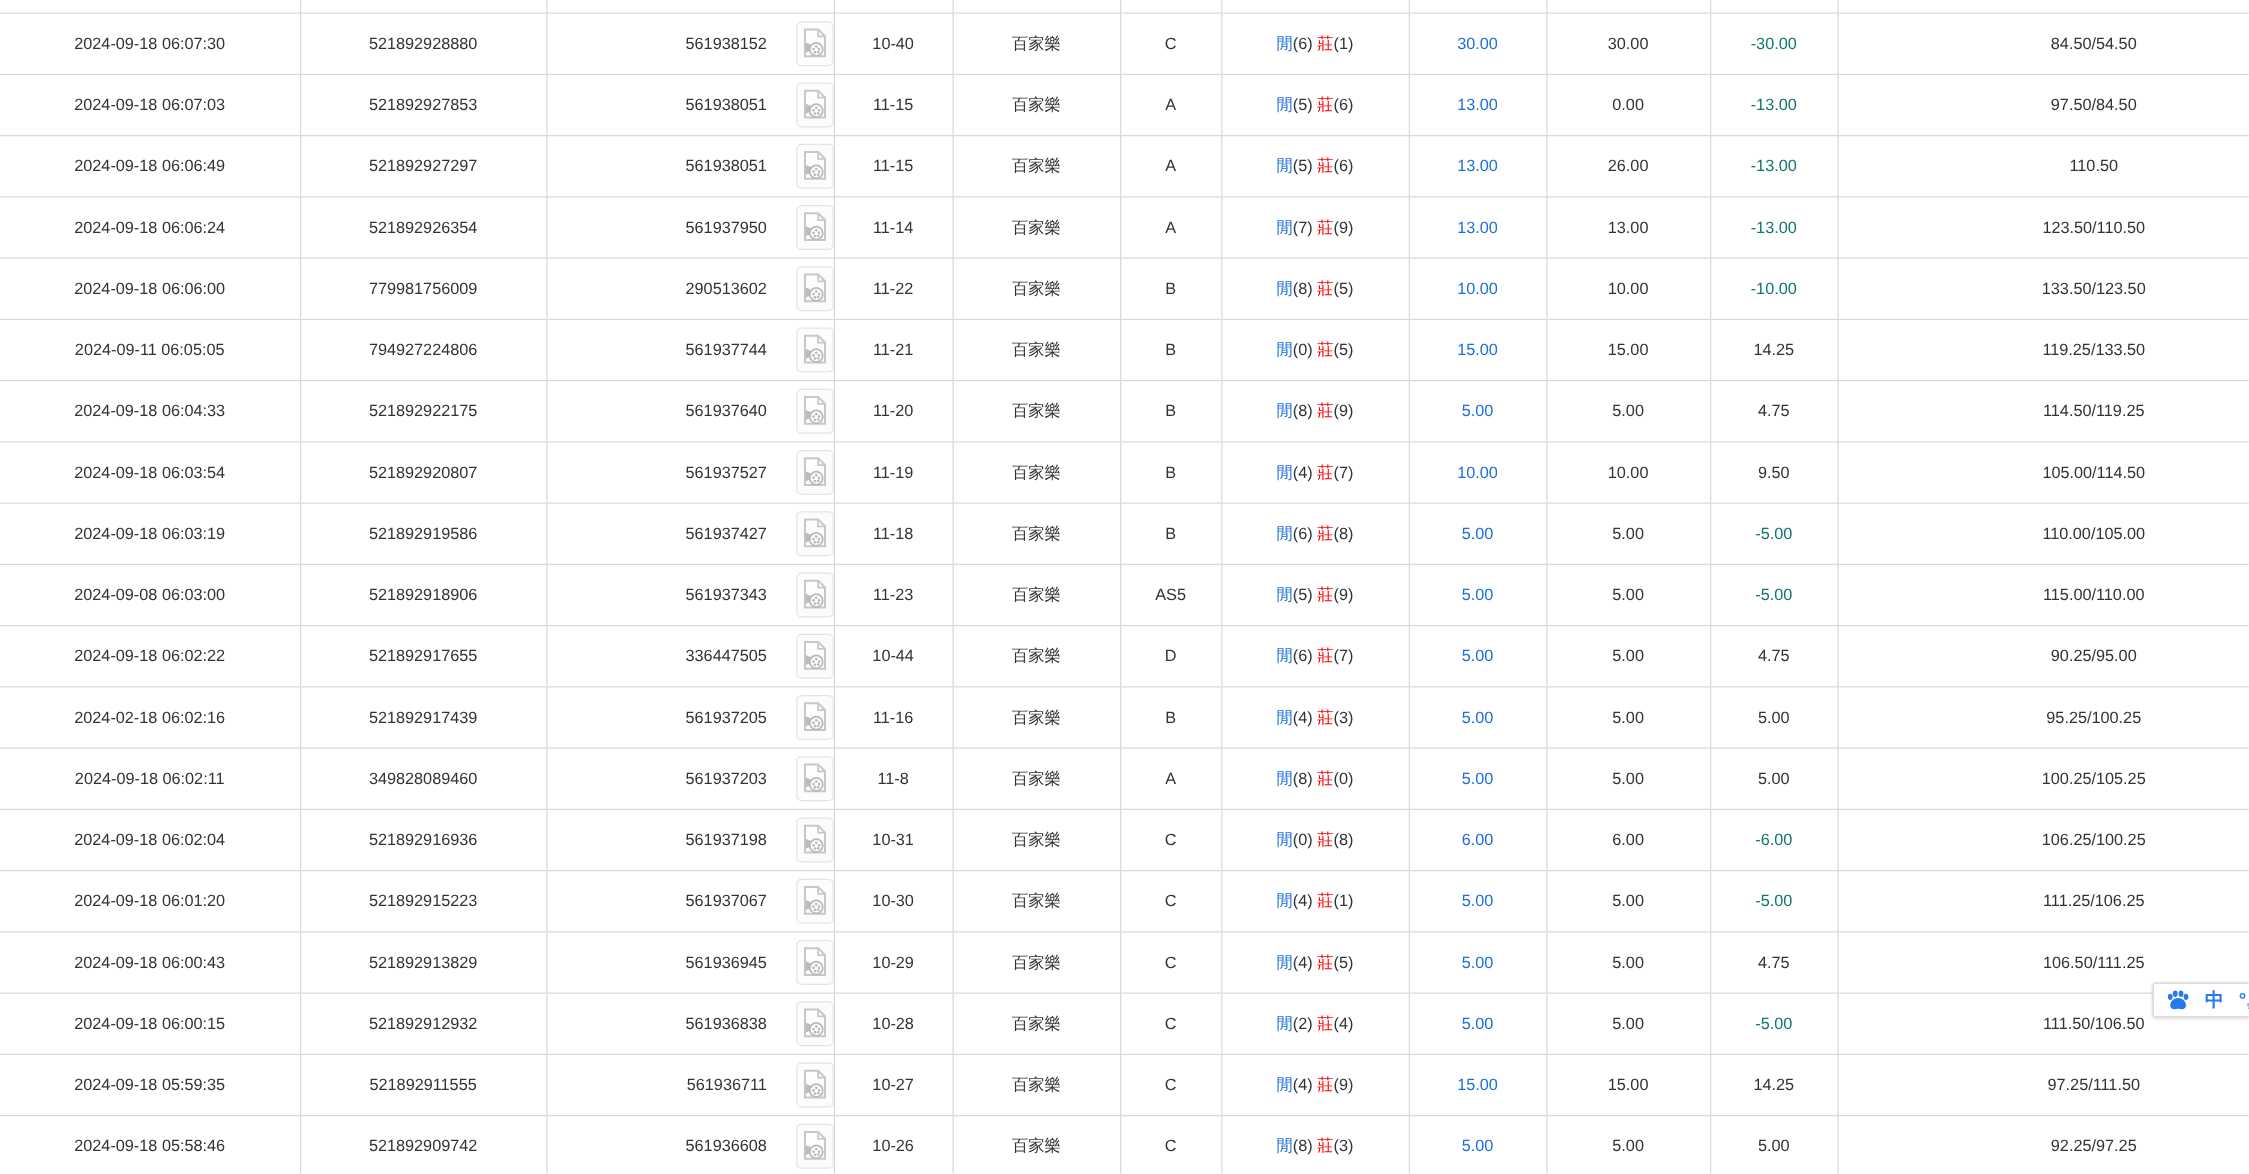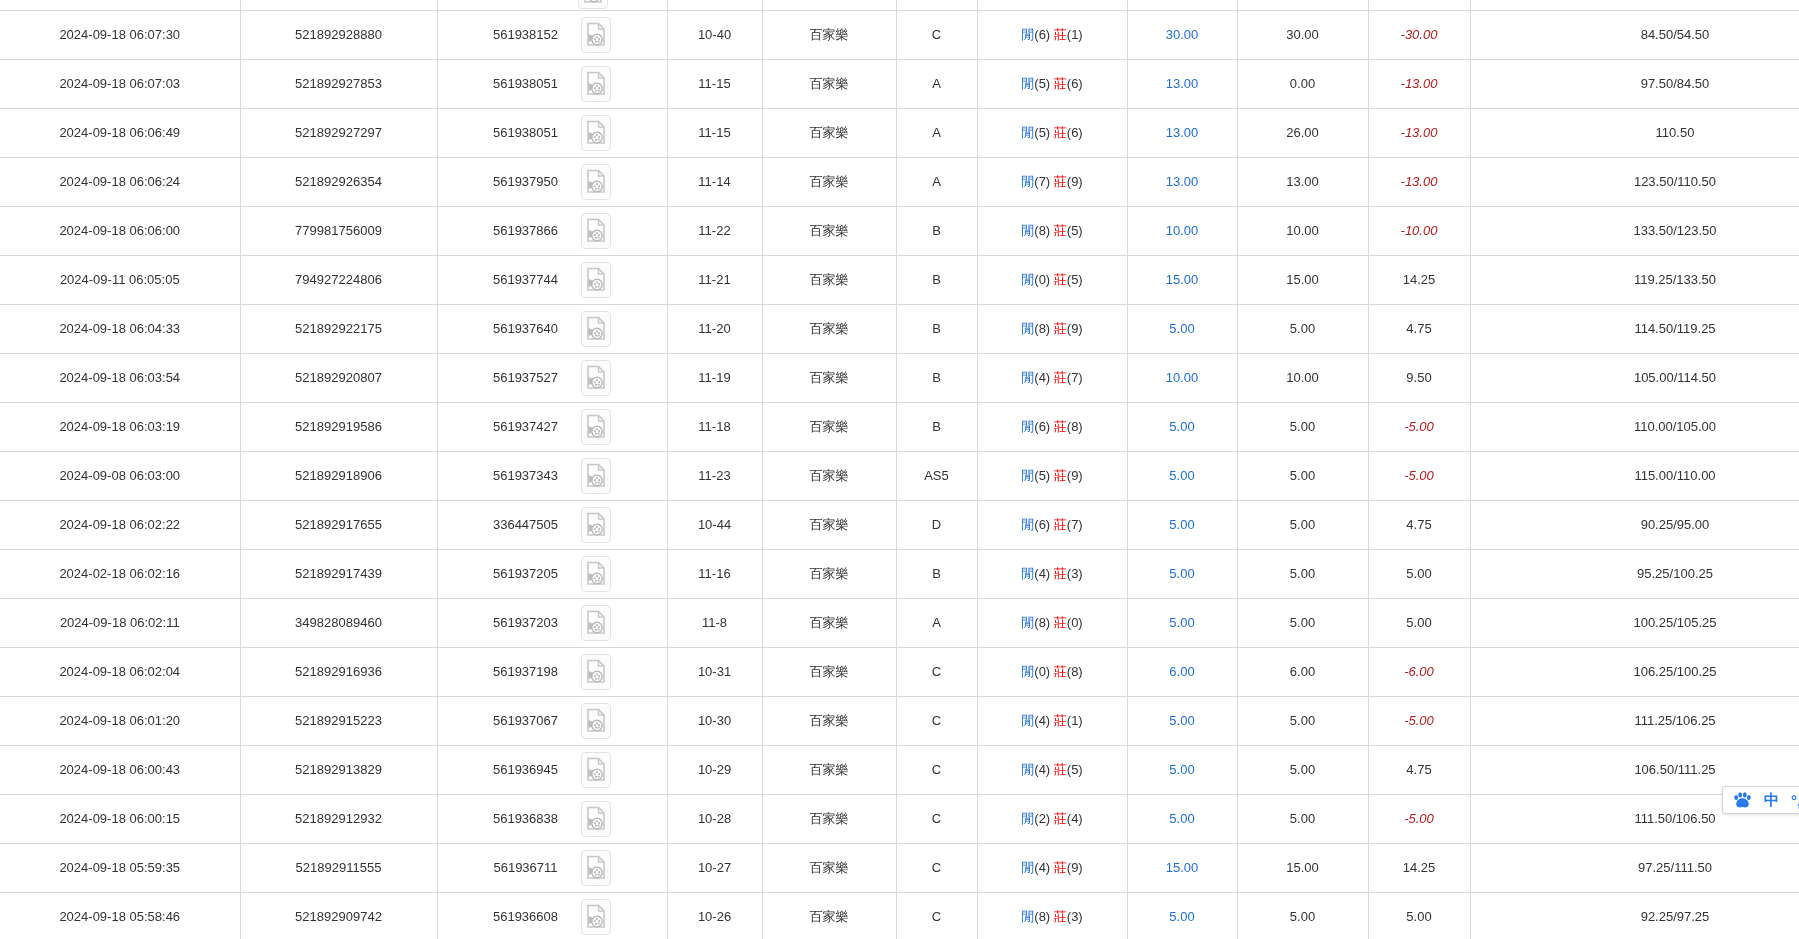--- a/index.html
+++ b/index.html
@@ -13,30 +13,30 @@
     position:absolute; left:0; top:-39px; width:1880px;
     border-collapse:collapse; table-layout:fixed;
   }
   td {
     border:1px solid #d9d9d9; border-left:none;
     height:49px; text-align:center; vertical-align:middle;
     padding:0; white-space:nowrap; overflow:hidden;
   }
   tr td:first-child { border-left:none; }
   tr.cut-row td { border-top:none; }
-  .c-round .round-wrap { display:flex; align-items:center; justify-content:center; gap:23px; }
+  .c-round .round-wrap { display:flex; align-items:center; justify-content:flex-end; gap:23px; }
   .replay-btn {
     width:30px; height:36px; border:1px solid #e4e4e4; border-radius:4px;
     background:#fcfcfc; display:inline-flex; align-items:center; justify-content:center;
     cursor:pointer; padding:0;
   }
   .blue  { color:#1c6fd8; }
   .red   { color:#fe0000; }
   .c-bet { color:#1c6fd8; }
-  .c-winloss.neg { color:#b91c1c;font-style:italic; }
+  .c-winloss.neg { color:#0f766e; }
   .ime-bar {
     position:absolute; left:1722px; top:786px; height:28px; width:120px;
     background:#fff; border:1px solid #d5d5d5; border-radius:3px;
     box-shadow:0 1px 3px rgba(0,0,0,.12);
     display:flex; align-items:center; gap:12px; padding:0 10px;
     z-index:5; color:#2779ec; font-weight:bold; font-size:15px;
   }
   .ime-bar .ime-item { cursor:pointer; display:inline-flex; align-items:center; }
 </style>
 </head>
@@ -212,21 +212,21 @@
       <td>13.00</td>
       <td class="c-winloss neg">-13.00</td>
       <td>123.50/110.50</td>
     </tr>
 
     <tr>
       <td>2024-09-18 06:06:00</td>
       <td>779981756009</td>
       <td class="c-round">
         <div class="round-wrap">
-          <span>561937866</span>
+          <span>290513602</span>
           <button class="replay-btn">
             <svg width="20" height="25" viewBox="0 0 20 25">
               <path d="M2 1.5 h10.5 l5.5 5.5 v16 h-16 z" fill="#fdfdfd" stroke="#c7c7c7" stroke-width="1.6"></path>
               <path d="M12.5 1.5 v5.5 h5.5" fill="none" stroke="#c7c7c7" stroke-width="1.4"></path>
               <path d="M2.5 12 l5 2 v4 l-5 2 z" fill="#bdbdbd"></path>
               <circle cx="11" cy="17.5" r="5.2" fill="#fff" stroke="#b9b9b9" stroke-width="1.4"></circle>
               <circle cx="11" cy="15.2" r="1.1" fill="#b9b9b9"></circle>
                   <circle cx="8.8" cy="17.2" r="1.1" fill="#b9b9b9"></circle>
               <circle cx="13.2" cy="17.2" r="1.1" fill="#b9b9b9"></circle>
                   <circle cx="10" cy="19.8" r="1.1" fill="#b9b9b9"></circle>

